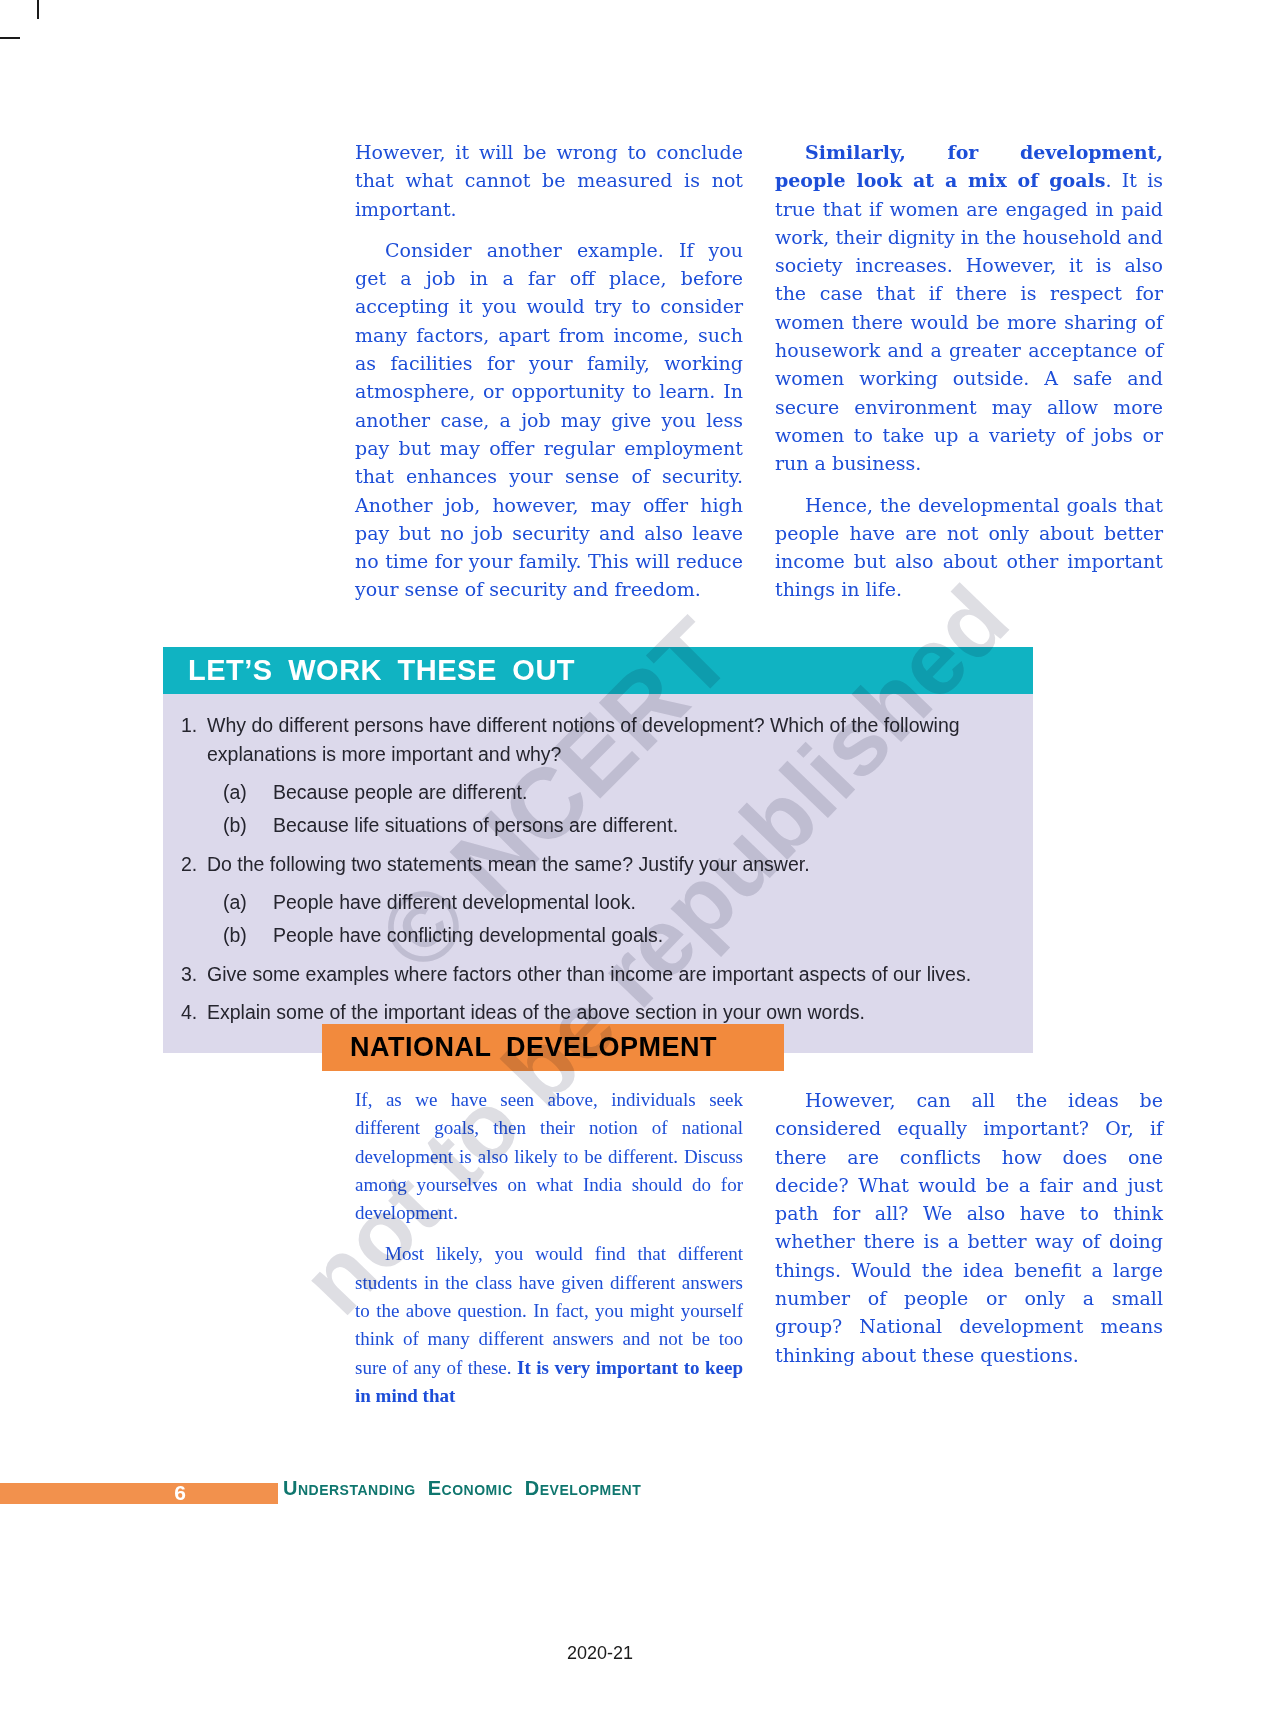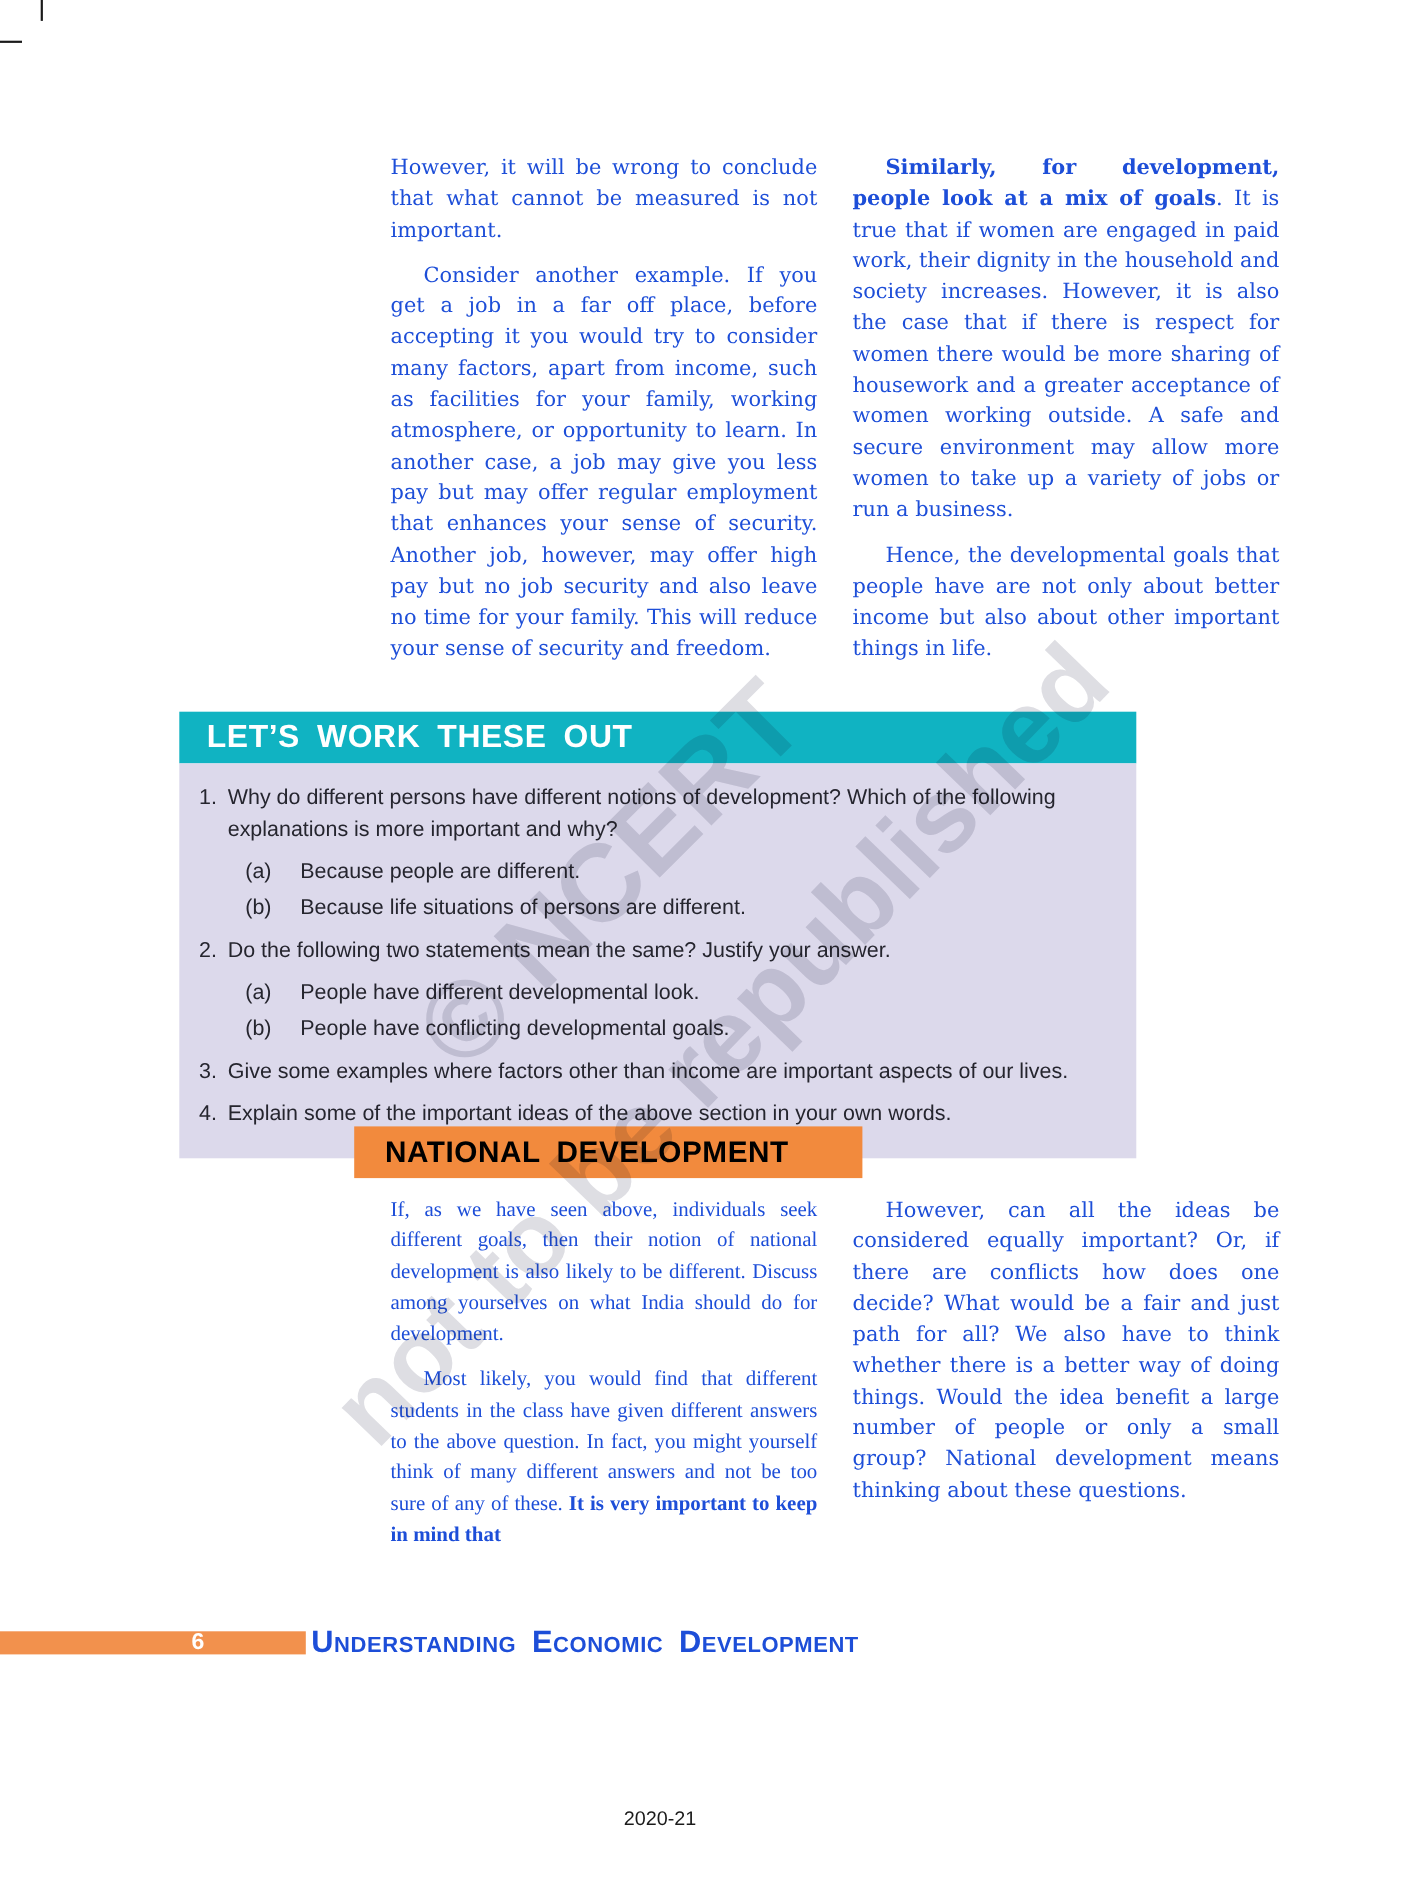--- a/index.html
+++ b/index.html
@@ -56,22 +56,22 @@
 
   
   .footer-bar{position:absolute;left:0;top:1483px;width:278px;height:21px;background:#f2914d;}
   .footer-num{
     position:absolute;left:160px;top:1481px;width:40px;
     color:#ffffff;font-family:"Liberation Sans", sans-serif;font-weight:bold;font-size:21px;
     text-align:center;
   }
   .footer-title{
     position:absolute;left:283px;top:1477px;
-    color:#1d4ed8;font-family:"Liberation Sans", sans-serif;font-weight:bold;
-    font-size:28px;font-variant:small-caps;letter-spacing:0.5px;word-spacing:6px;
+    color:#0f766e;font-family:"Liberation Sans", sans-serif;font-weight:bold;
+    font-size:20px;font-variant:small-caps;letter-spacing:0.5px;word-spacing:6px;
   }
   .year-mark{
     position:absolute;left:567px;top:1643px;width:140px;
     font-family:"Liberation Sans", sans-serif;font-size:18px;color:#1b1b1b;
   }
 
   
   .watermark{position:absolute;inset:0;pointer-events:none;mix-blend-mode:multiply;z-index:5;}
   .wm-line{
     position:absolute;white-space:nowrap;

